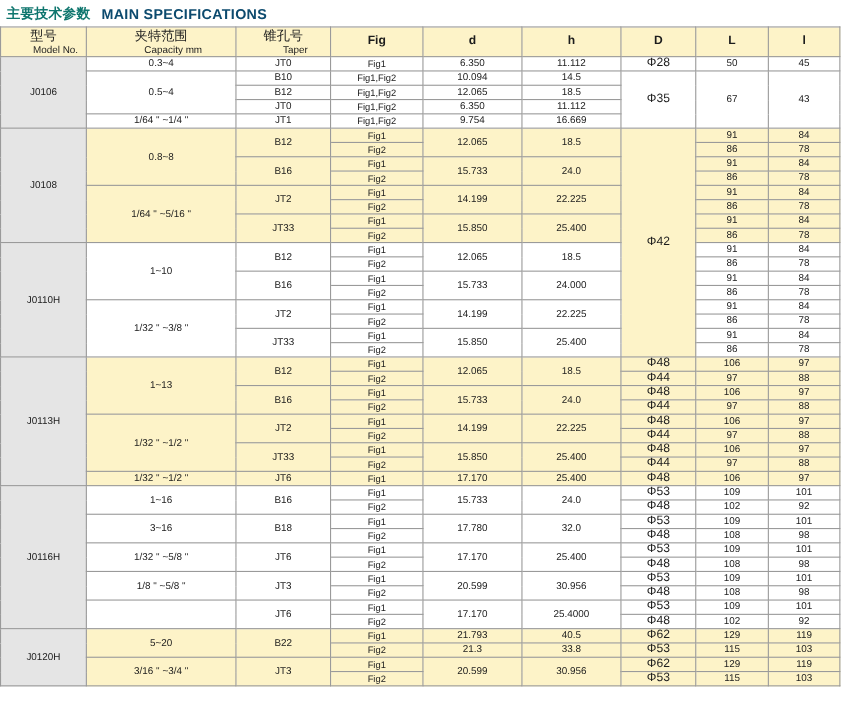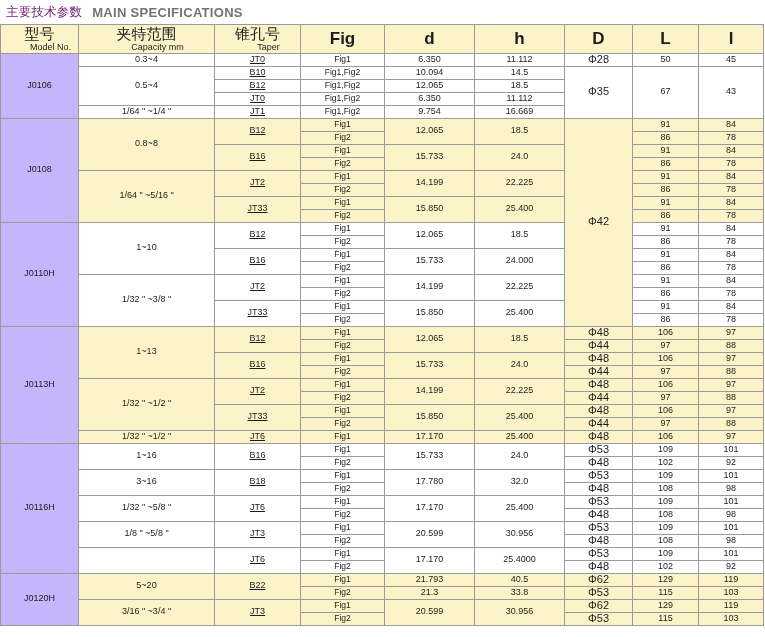--- a/index.html
+++ b/index.html
@@ -23,25 +23,26 @@
     height: 24px;
     display: flex;
     align-items: center;
     padding-left: 6px;
     font-size: 12.5px;
     color: #4a4a4a;
     letter-spacing: 0.2px;
   }
   .title-cn {
     font-size: 12.5px;
-    color: #701a75;
+    color: #0f766e;
+    font-weight: bold;
   }
   .title-en {
     font-size: 13px;
-    color: #737373;
+    color: #0c4a6e;
     font-weight: bold;
     margin-left: 10px;
     letter-spacing: 0.3px;
   }
   table.spec {
     border-collapse: collapse;
     table-layout: fixed;
     width: 764px;
     margin-left: 0px;
     font-size: 9px;
@@ -56,43 +57,43 @@
     font-weight: normal;
   }
   
   thead th {
     background: #fdf3c8;
     height: 26px;
     font-size: 9px;
   }
   thead th .cn {
     display: block;
-    font-size: 15px;
+    font-size: 12px;
     line-height: 1.15;
   }
   thead th .en {
     display: block;
     font-size: 9px;
     line-height: 1.15;
     margin-left: 22px;
   }
   thead th.single {
-    font-size: 17px;
+    font-size: 11px;
     font-weight: bold;
   }
   
   .cell-yellow { background: #fdf3c8; }
   .cell-white { background: #ffffff; }
   .row-h { height: 13px; }
   .model-cell {
-    background: #c4b5fd;
+    background: #e5e5e5;
     font-size: 9px;
   }
   .cap-cell { font-size: 9px; margin-left: 12px; }
-  .taper-cell { font-size: 9px; text-decoration: underline; }
+  .taper-cell { font-size: 9px; }
   .fig-cell { font-size: 8.5px; }
   .num-cell { font-size: 9px; }
   .dia-cell { font-size: 11px; }
   .lil-cell { font-size: 9px; }
 </style>
 </head>
 <body>
 
 <div id="page">
 

